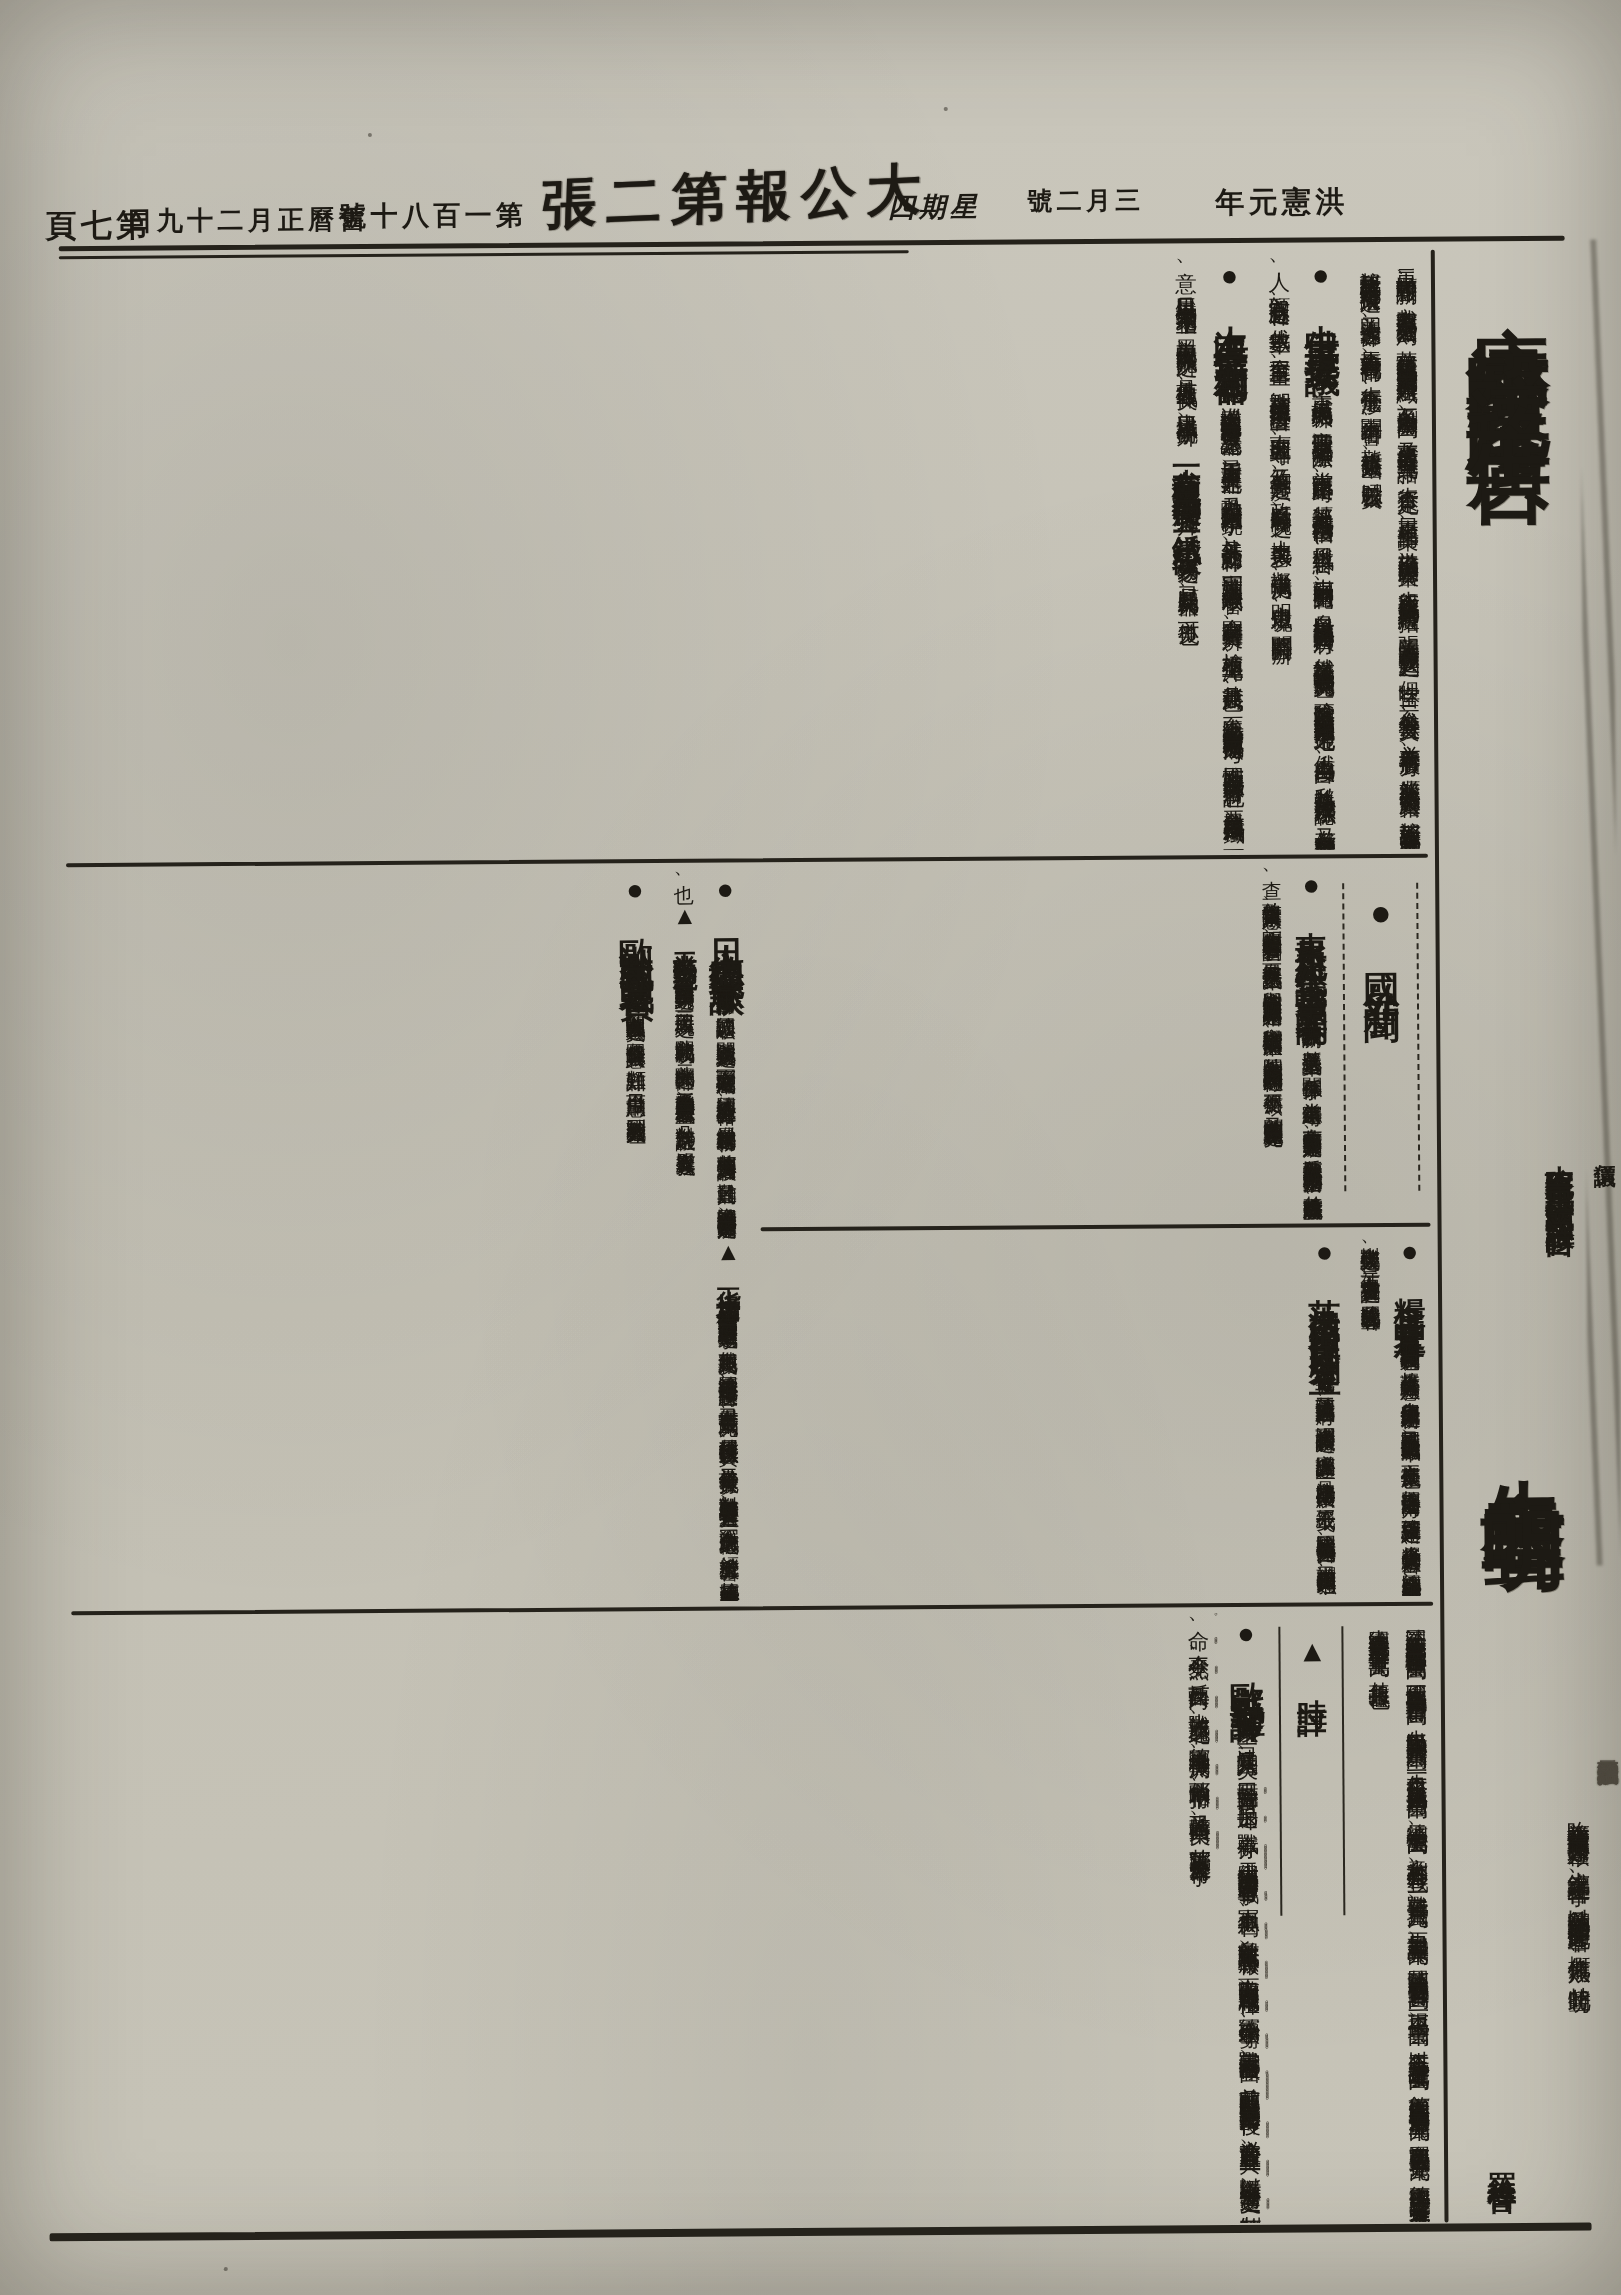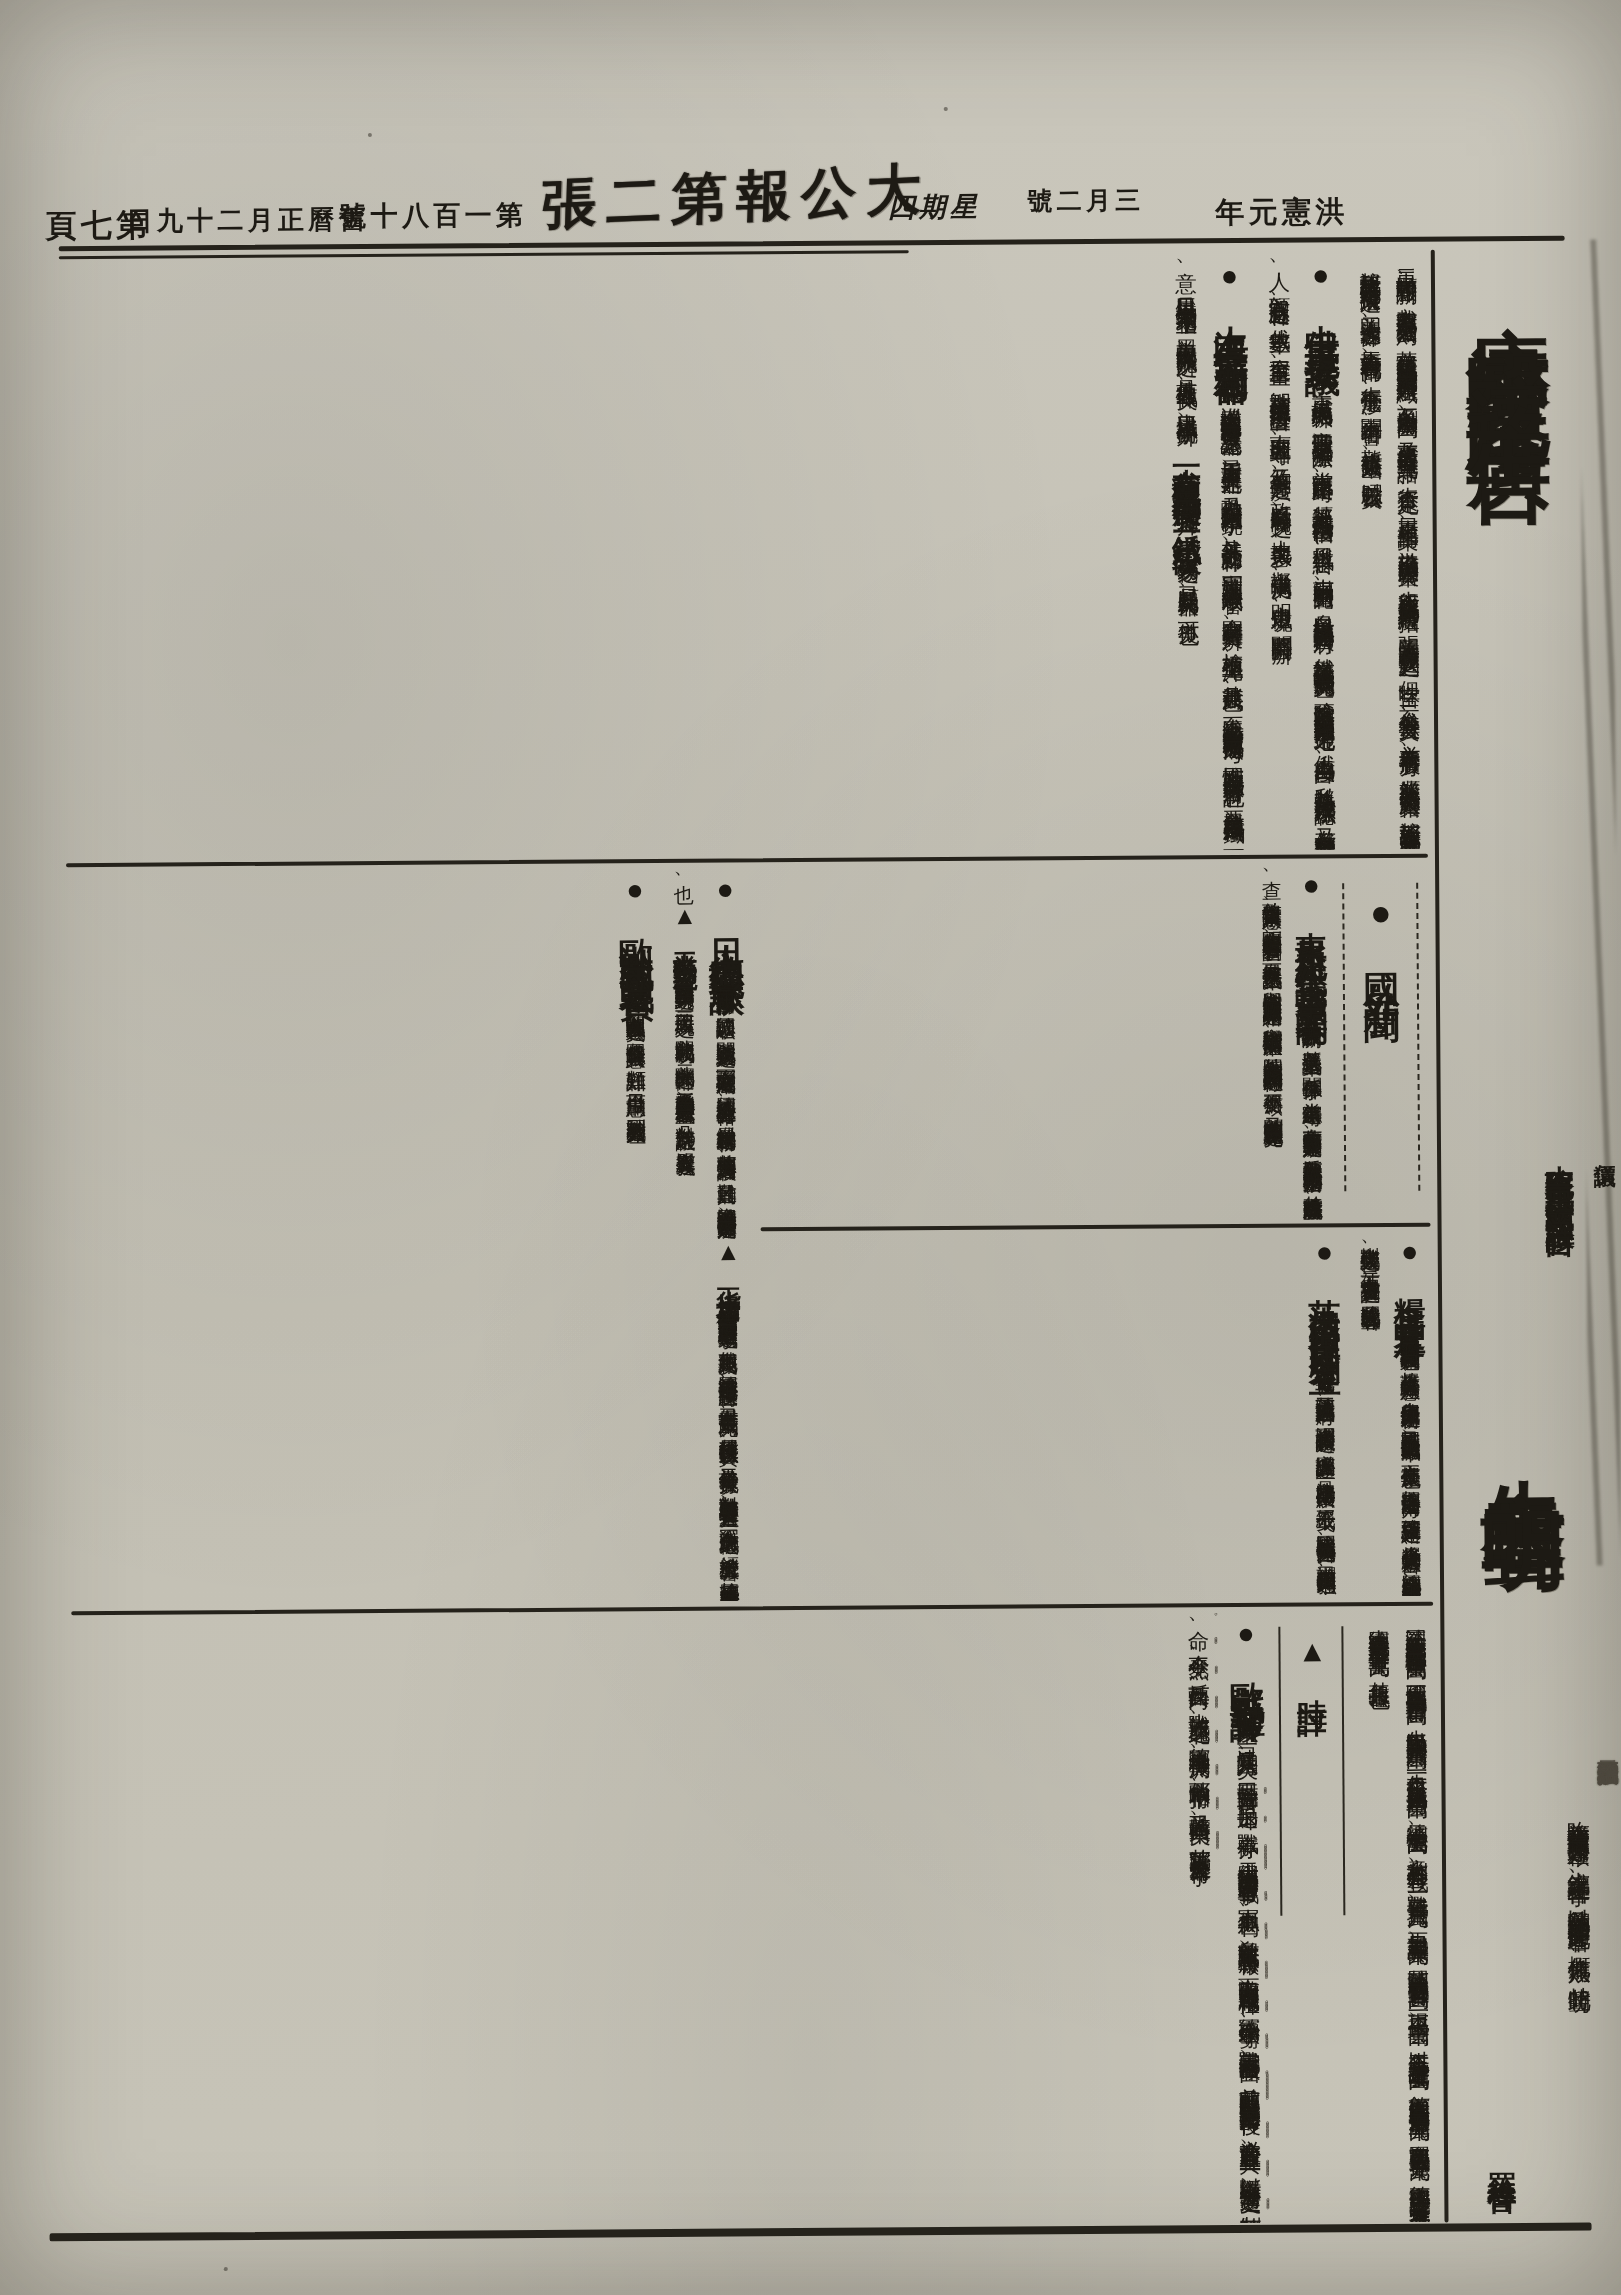--- a/index.html
+++ b/index.html
@@ -58,21 +58,21 @@
 
 <div class="page">
   <div class="scan">
 
     <span class="h-item" style="left:52px;top:200px;font-size:31px;">頁七第</span>
     <span class="h-item" style="left:133px;top:199px;font-size:26px;">日九十二月正曆舊</span>
     <span class="h-item" style="left:346px;top:195px;font-size:27px;">號十八百一第</span>
     <span class="masthead-script" style="left:548px;top:160px;font-size:55px;">張二第報公大</span>
     <span class="h-item" style="left:894px;top:190px;font-size:27px;font-style:italic;">四期星</span>
     <span class="h-item" style="left:1034px;top:186px;font-size:25px;">號二月三</span>
-    <span class="h-item" style="left:1222px;top:196px;font-size:29px;">年元憲洪</span>
+    <span class="h-item" style="left:1222px;top:186px;font-size:29px;">年元憲洪</span>
 
     <div class="rule" style="left:65px;top:241px;width:1506px;height:5px;"></div>
     <div class="rule" style="left:65px;top:251px;width:850px;height:2.9px;"></div>
 
     <div class="band v" style="left:68px;top:258px;width:1362px;height:595px;">
       <article class="art">
         <span class="body-t">二十二日順天時報新聞、內載有北京最近之大疑獄一則云、華富殖業銀行爲姚錫光姜廷榮張廷魁馬吉符五人所組織、各出創辦股本一萬圓、及東省提得股欵一百五十萬元等語、本行資本充足、日來正在呈部請案、批准後不日卽須開幕營業、本行股本皆係姚錫光馬吉符君所經招、張姜明三人當時雖亦在發起人之列、但一味空言、至今並無分文投資、亦並未着手招有股分、業經股東公決取消發起人資格、該報所稱五十萬圓等語全無其事、又該報所載馬吉符張廷魁二君失蹤潛逃、姜明二人被逮各節、查馬吉符君現在都門、本行毫無干涉、事關本行名譽、敬祈貴報登錄來函、以昭核實云云</span>
       </article>
       <article class="art">
         <span class="headline"><span class="blt">●</span><span>中俄畫境之提議</span></span>

